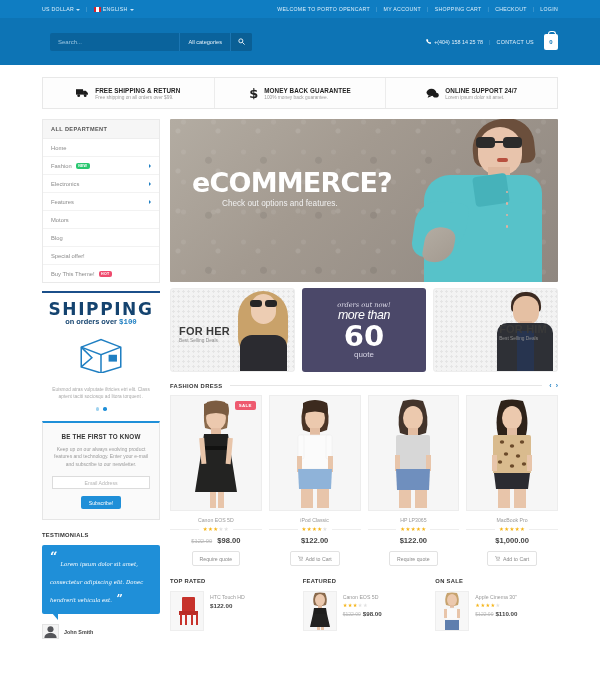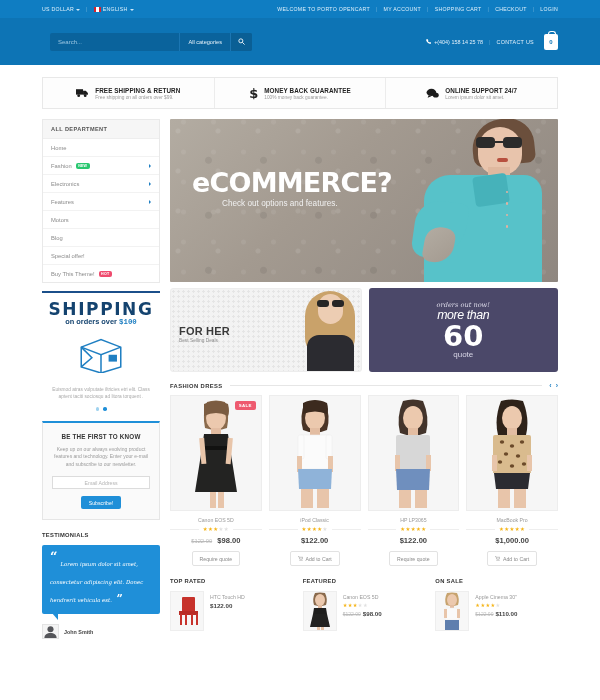--- a/index.html
+++ b/index.html
@@ -463,20 +463,34 @@
           </div>
         </div>
 
         <div class="promo promo-mid">
           <div class="pm-1">orders out now!</div>
           <div class="pm-2">more than</div>
           <div class="pm-3">60</div>
           <div class="pm-4">quote</div>
         </div>
 
+        <div class="promo">
+          <div class="promo-noise"></div>
+          <div class="pp him">
+            <div class="him-hair"></div>
+              <div class="him-face"></div>
+            <div class="him-neck"></div>
+              <div class="him-body"></div>
+              <div class="him-shirt"></div>
+          </div>
+          <div class="promo-label right">
+            <div class="promo-title">FOR HIM</div>
+            <div class="promo-sub">Best Selling Deals</div>
+          </div>
+        </div>
       </div>
 
       <div class="prod-head">
         <div class="prod-title">FASHION DRESS</div>
         <div class="prod-rule"></div>
         <div class="prod-nav">
           <span>‹</span>
           <span>›</span>
         </div>
       </div>

